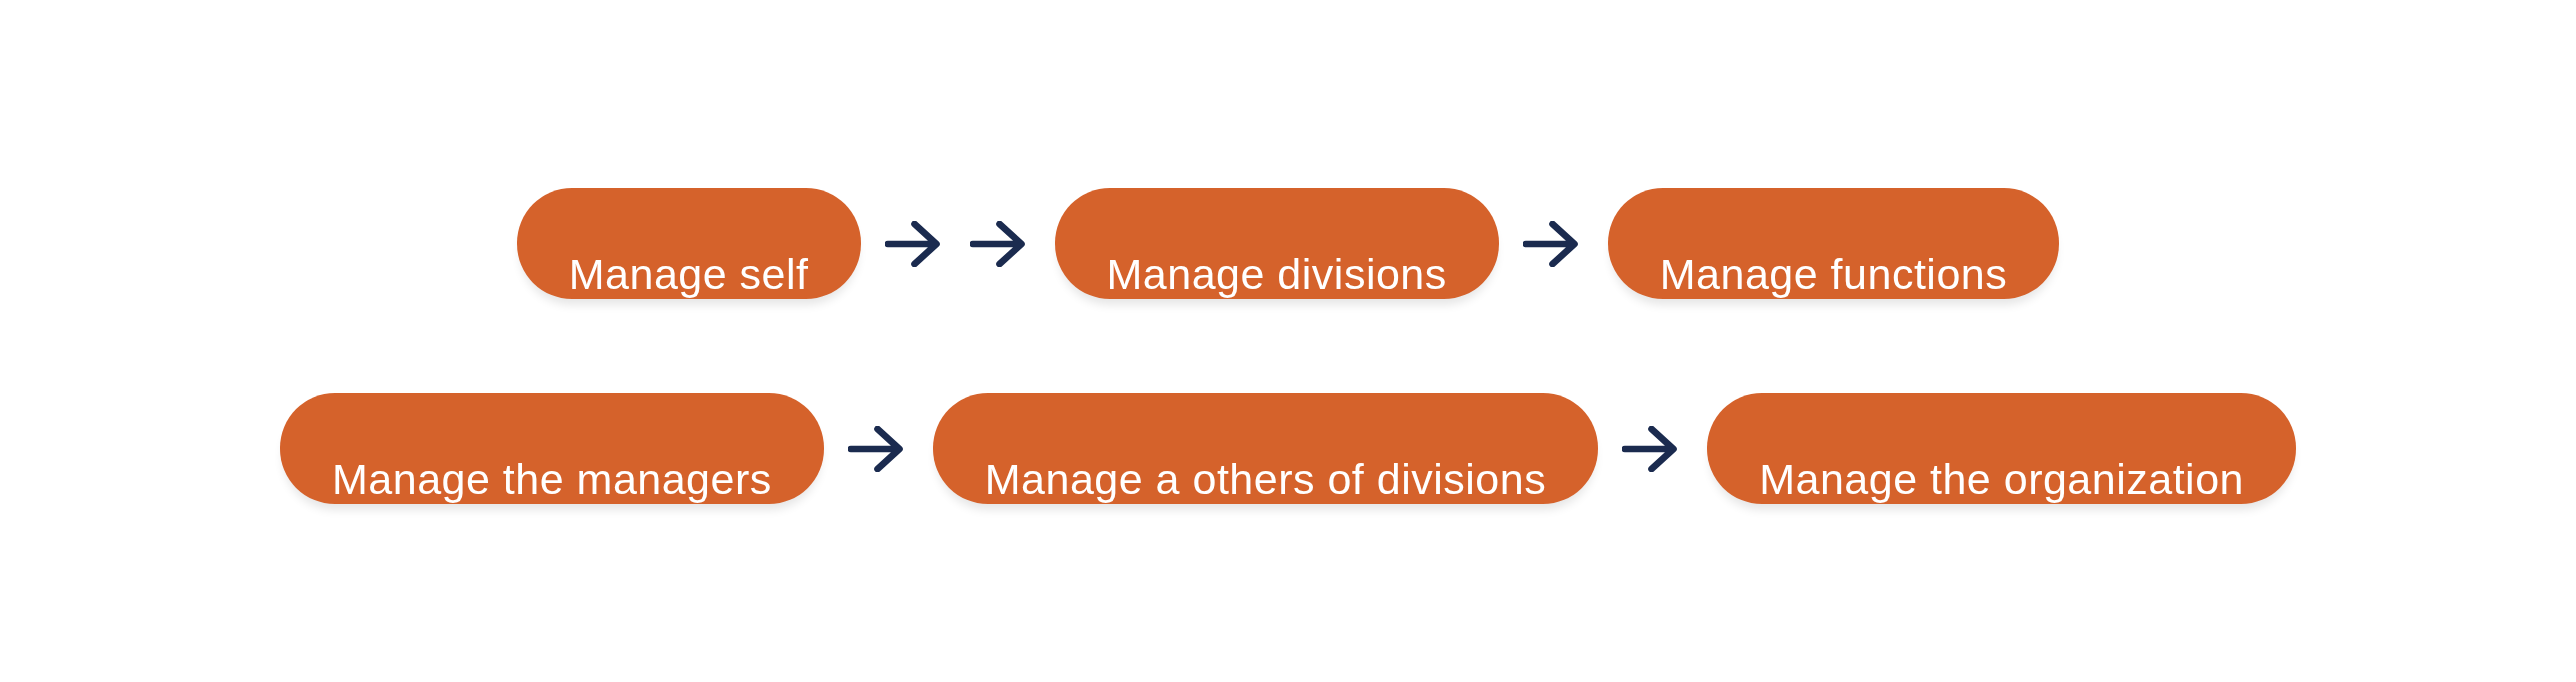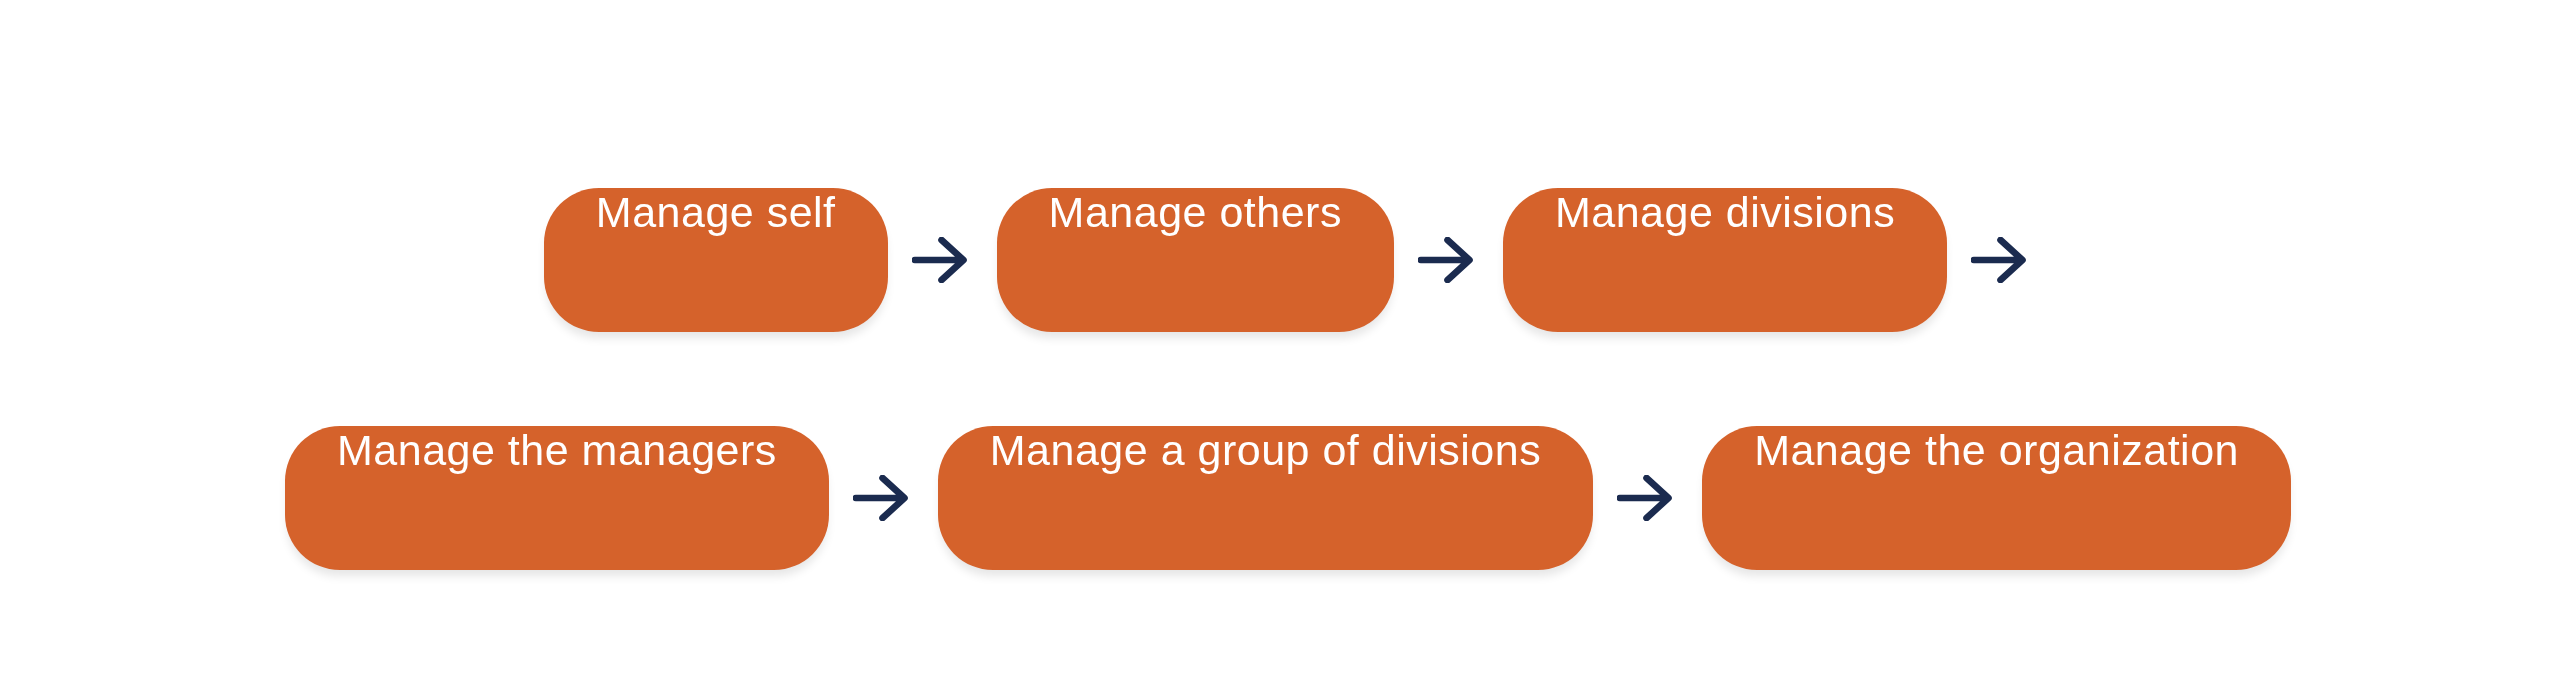--- a/index.html
+++ b/index.html
@@ -20,26 +20,26 @@
     box-sizing: border-box;
     gap: 94px;
     overflow: hidden;
   }
   .row {
     display: flex;
     align-items: center;
     gap: 24px;
   }
   .pill {
-    height: 144px;
+    height: 111px;
     border-radius: 55px;
     background: #D5622B;
     color: #ffffff;
     display: flex;
-    align-items: flex-start;
+    align-items: flex-end;
     justify-content: center;
     padding: 0 52px;
     font-size: 43px;
     font-weight: 500;
     letter-spacing: 0.5px;
     white-space: nowrap;
     box-shadow: 0 8.6px 9.5px -2.9px rgba(0,0,0,0.10);
   }
   .arrow {
     flex: 0 0 auto;
@@ -51,43 +51,43 @@
 
 <div class="canvas">
 
   <div class="row">
     <div class="pill">
       <span>Manage self</span>
     </div>
     <svg class="arrow" width="61" height="46" viewBox="0 0 64 48">
       <path d="M3 24 H52 M31 3 L54 24 L31 45" fill="none" stroke-width="7" stroke-linecap="round" stroke-linejoin="round" stroke="#1B2B4F"></path>
     </svg>
-    <div class="pill">
-      <span>Manage others</span>
-    </div>
     <svg class="arrow" width="61" height="46" viewBox="0 0 64 48">
       <path d="M3 24 H52 M31 3 L54 24 L31 45" fill="none" stroke-width="7" stroke-linecap="round" stroke-linejoin="round" stroke="#1B2B4F"></path>
     </svg>
     <div class="pill">
       <span>Manage divisions</span>
     </div>
     <svg class="arrow" width="61" height="46" viewBox="0 0 64 48">
       <path d="M3 24 H52 M31 3 L54 24 L31 45" fill="none" stroke-width="7" stroke-linecap="round" stroke-linejoin="round" stroke="#1B2B4F"></path>
     </svg>
+    <div class="pill">
+      <span>Manage functions</span>
+    </div>
   </div>
 
   <div class="row">
     <div class="pill">
       <span>Manage the managers</span>
     </div>
     <svg class="arrow" width="61" height="46" viewBox="0 0 64 48">
       <path d="M3 24 H52 M31 3 L54 24 L31 45" fill="none" stroke-width="7" stroke-linecap="round" stroke-linejoin="round" stroke="#1B2B4F"></path>
     </svg>
     <div class="pill">
-      <span>Manage a group of divisions</span>
+      <span>Manage a others of divisions</span>
     </div>
     <svg class="arrow" width="61" height="46" viewBox="0 0 64 48">
       <path d="M3 24 H52 M31 3 L54 24 L31 45" fill="none" stroke-width="7" stroke-linecap="round" stroke-linejoin="round" stroke="#1B2B4F"></path>
     </svg>
     <div class="pill">
       <span>Manage the organization</span>
     </div>
   </div>
 
 </div>

